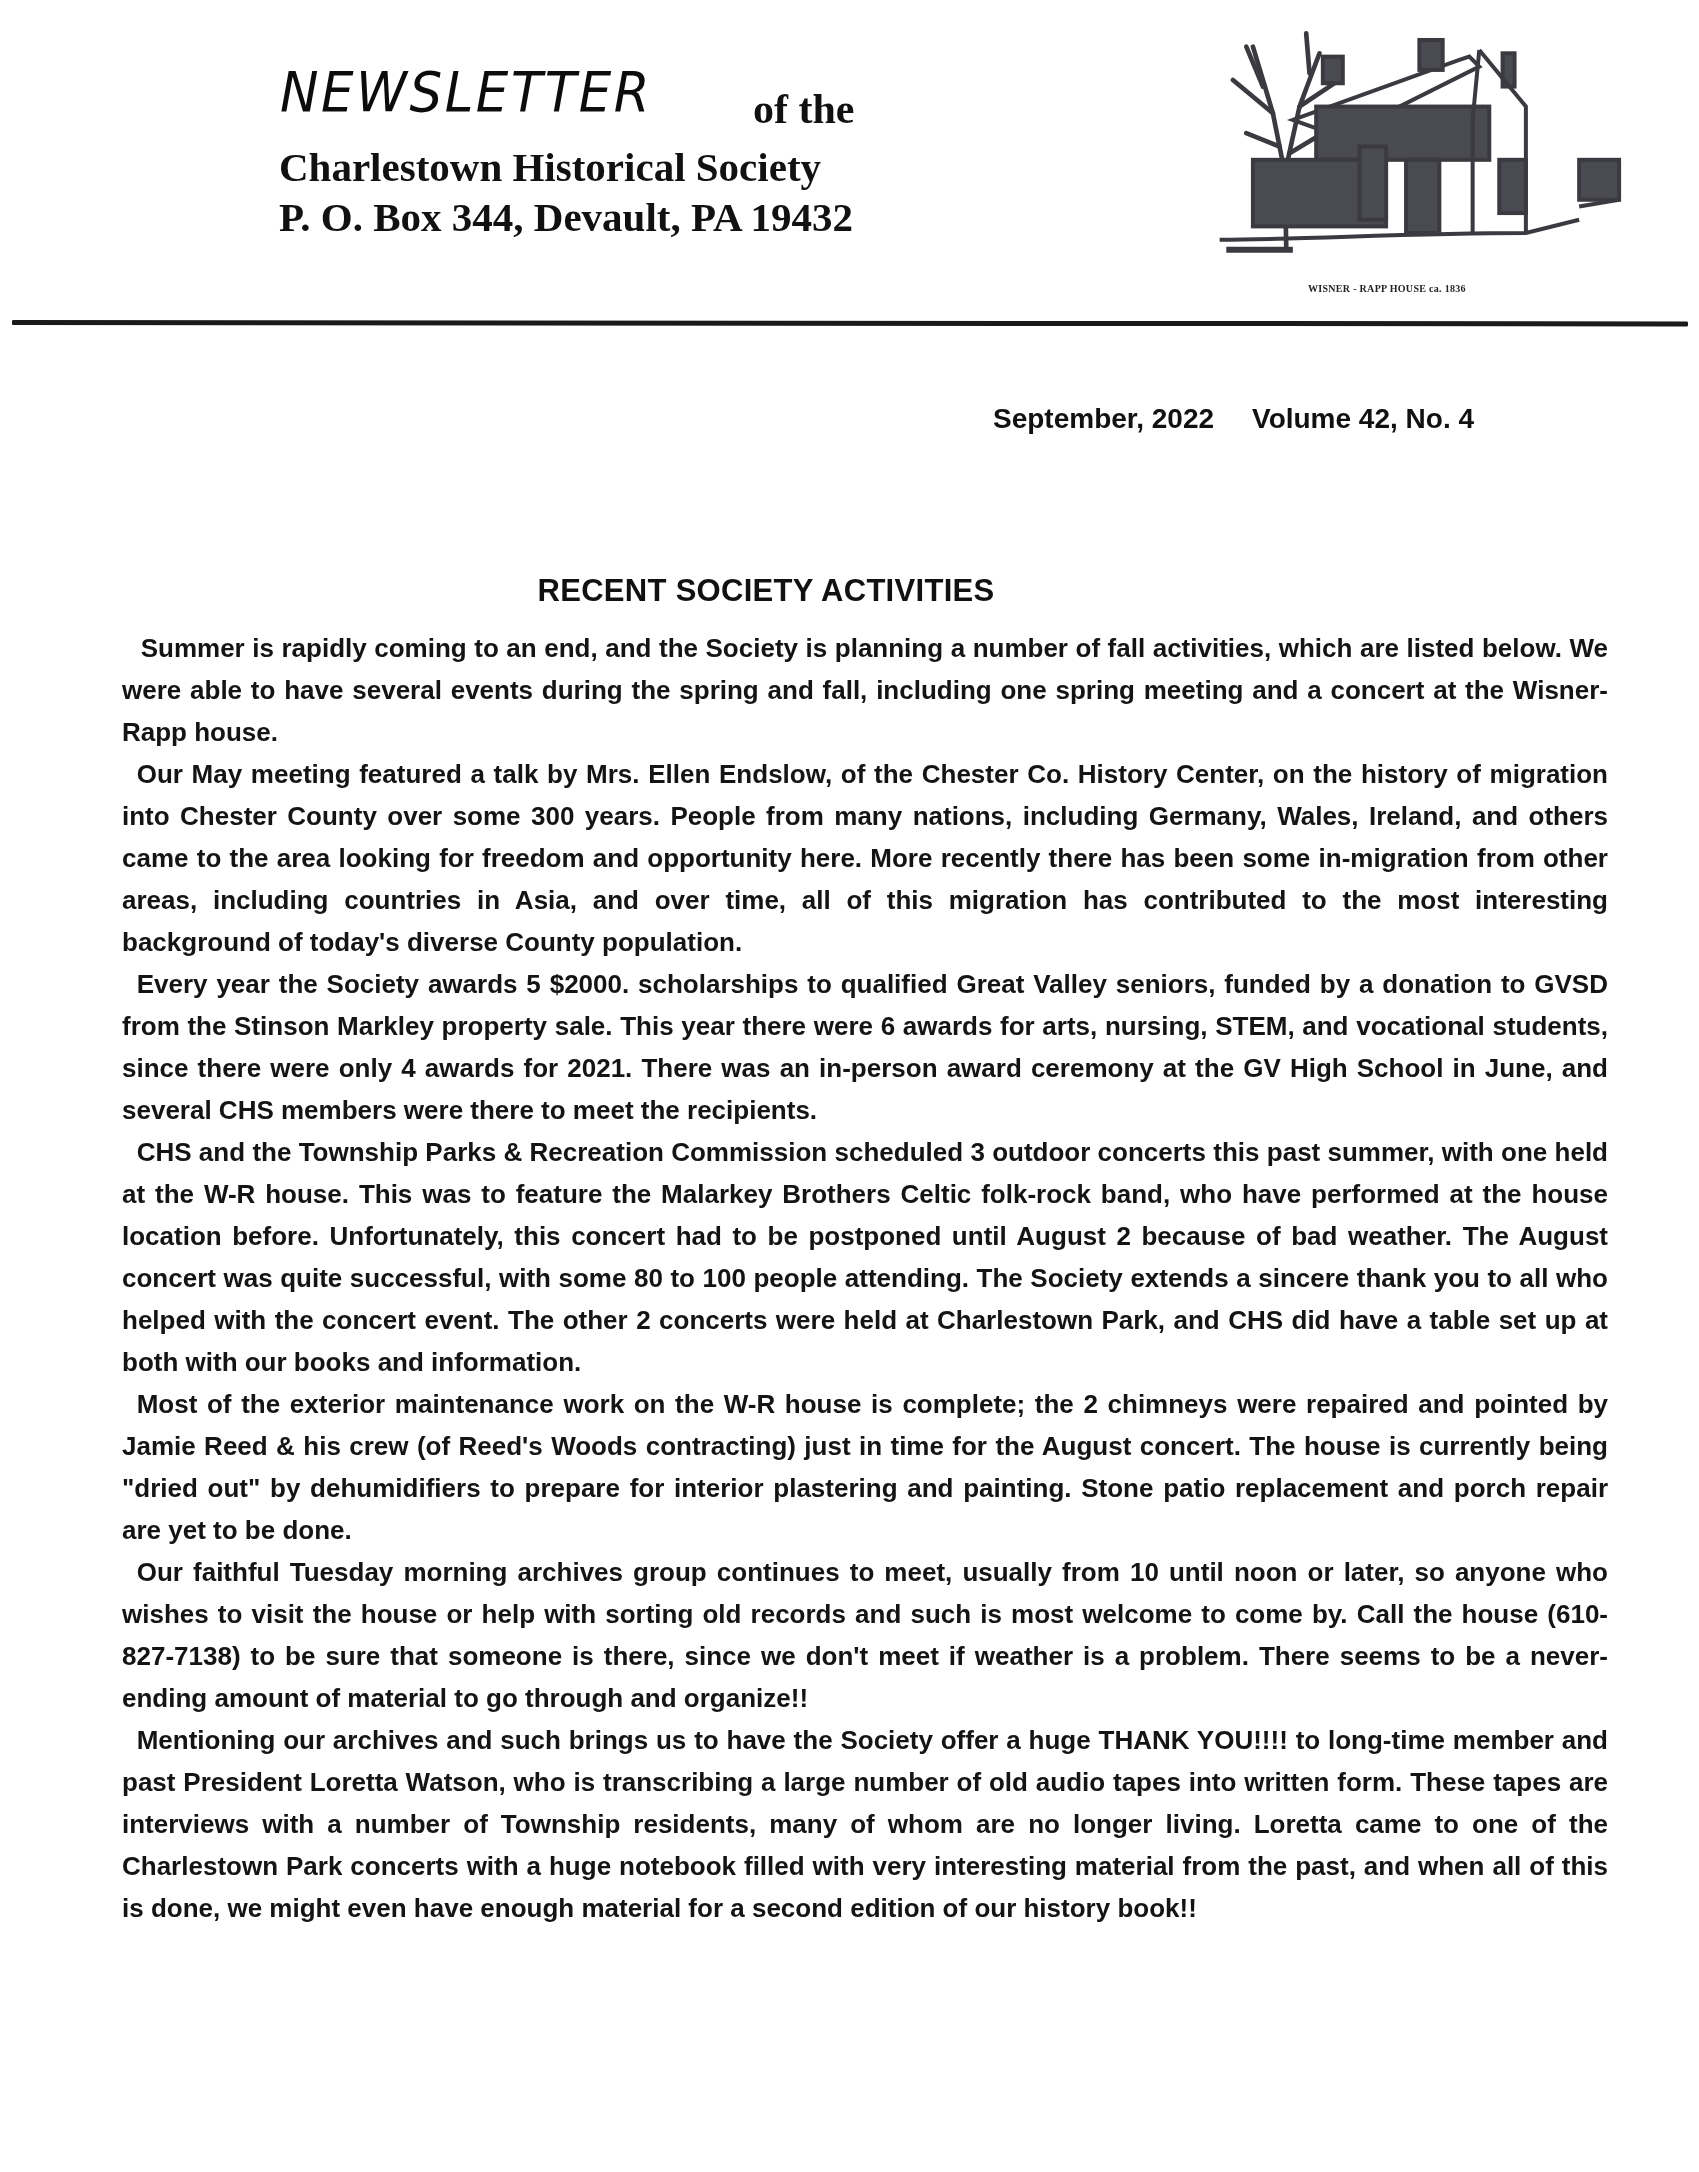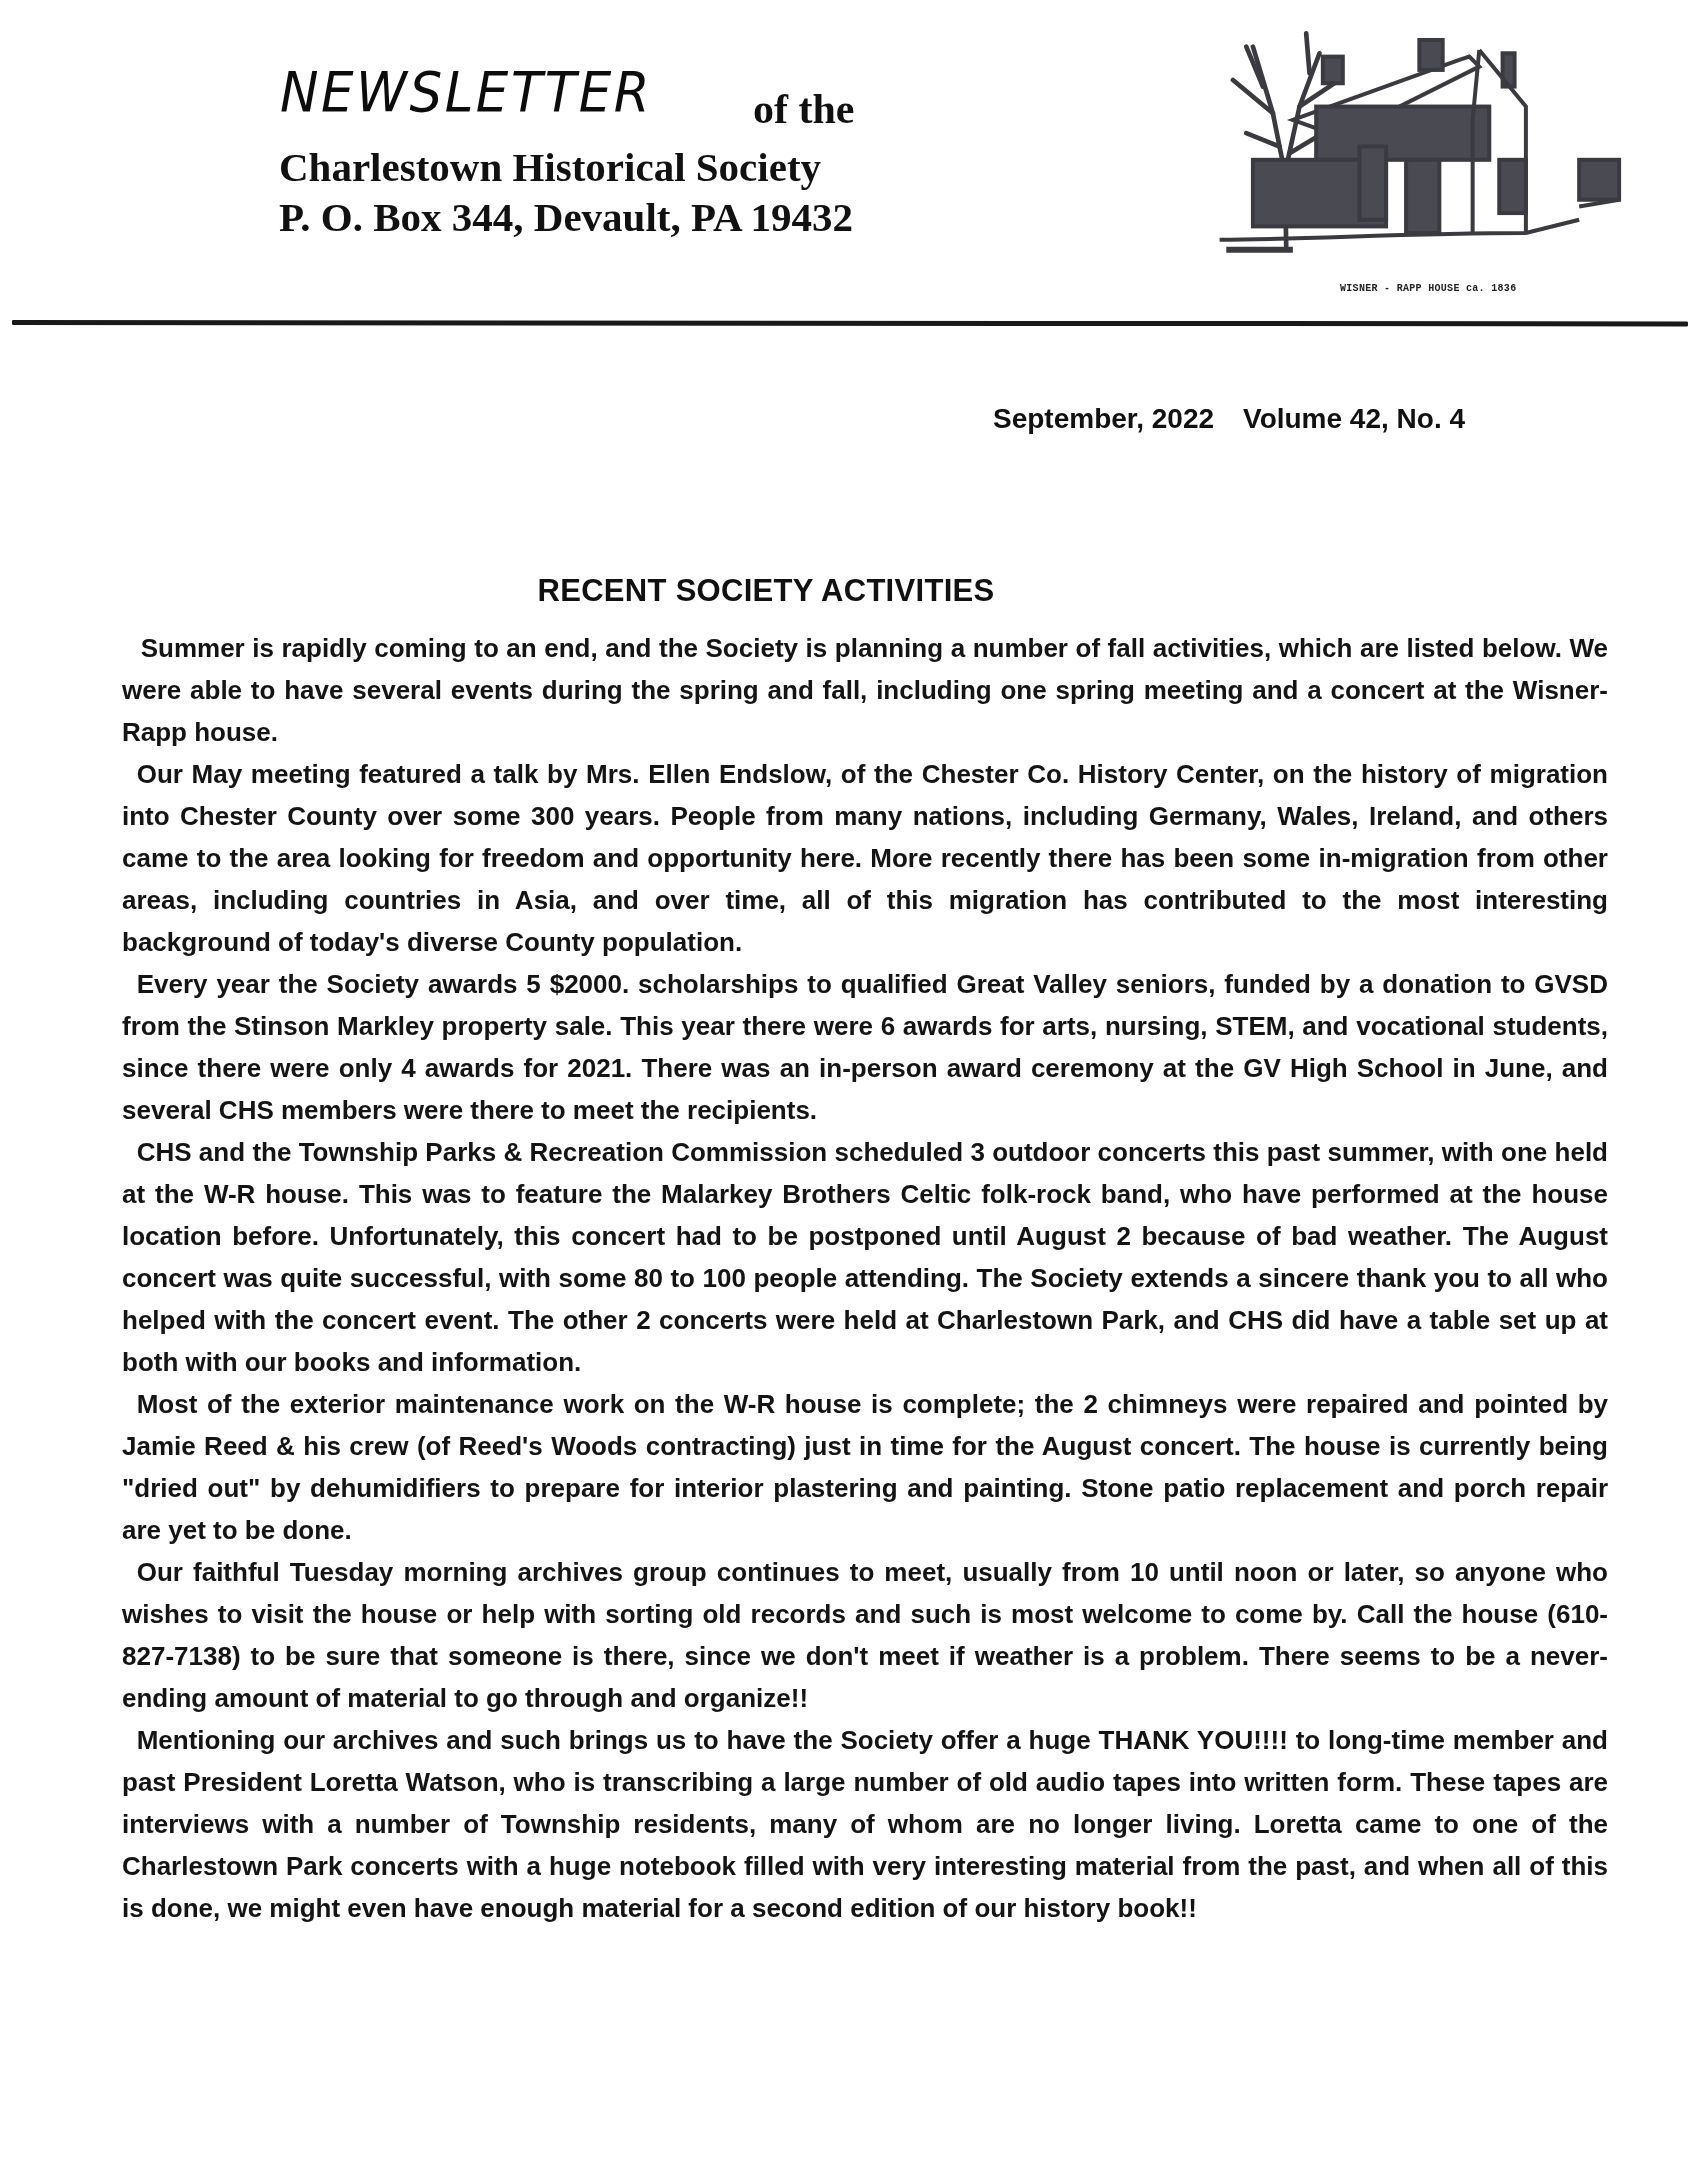--- a/index.html
+++ b/index.html
@@ -27,34 +27,34 @@
     }
     .masthead-address {
       position: absolute; left: 279px; top: 193px;
       font-family: "Liberation Serif", serif; font-weight: bold;
       font-size: 41px; color: #111; white-space: nowrap;
     }
     .illustration {
       position: absolute; left: 1206px; top: 20px; width: 480px; height: 253px;
     }
     .illustration-caption {
-      position: absolute; left: 1340px; top: 283px;
-      font-family: Liberation Mono, monospace; font-weight: bold;
+      position: absolute; left: 1308px; top: 283px;
+      font-family: Liberation Serif, serif; font-weight: bold;
       font-size: 10px; letter-spacing: 0.3px; color: #222; white-space: nowrap;
     }
     .rule {
       position: absolute; left: 12px; top: 320px; width: 1676px; height: 5.3px;
       background: #1a1a1a; transform: rotate(0.05deg); transform-origin: left center;
       border-radius: 1.3px;
     }
     .issue-line {
       position: absolute; left: 993px; top: 403px;
       font-weight: bold; font-size: 28px; white-space: nowrap; color: #111;
     }
-    .issue-line .vol { margin-left: 29px; }
+    .issue-line .vol { margin-left: 38px; }
     .section-heading {
       position: absolute; left: 0; top: 552px; width: 1492px; text-align: center;
       font-weight: bold; font-size: 31px; color: #111; letter-spacing: 0.3px;
       padding-left: 40px; box-sizing: border-box;
     }
     .article {
       position: absolute; left: 122px; top: 627px; width: 1486px;
       font-weight: bold; font-size: 26px; line-height: 42px;
       text-align: justify; color: #141414;
     }

